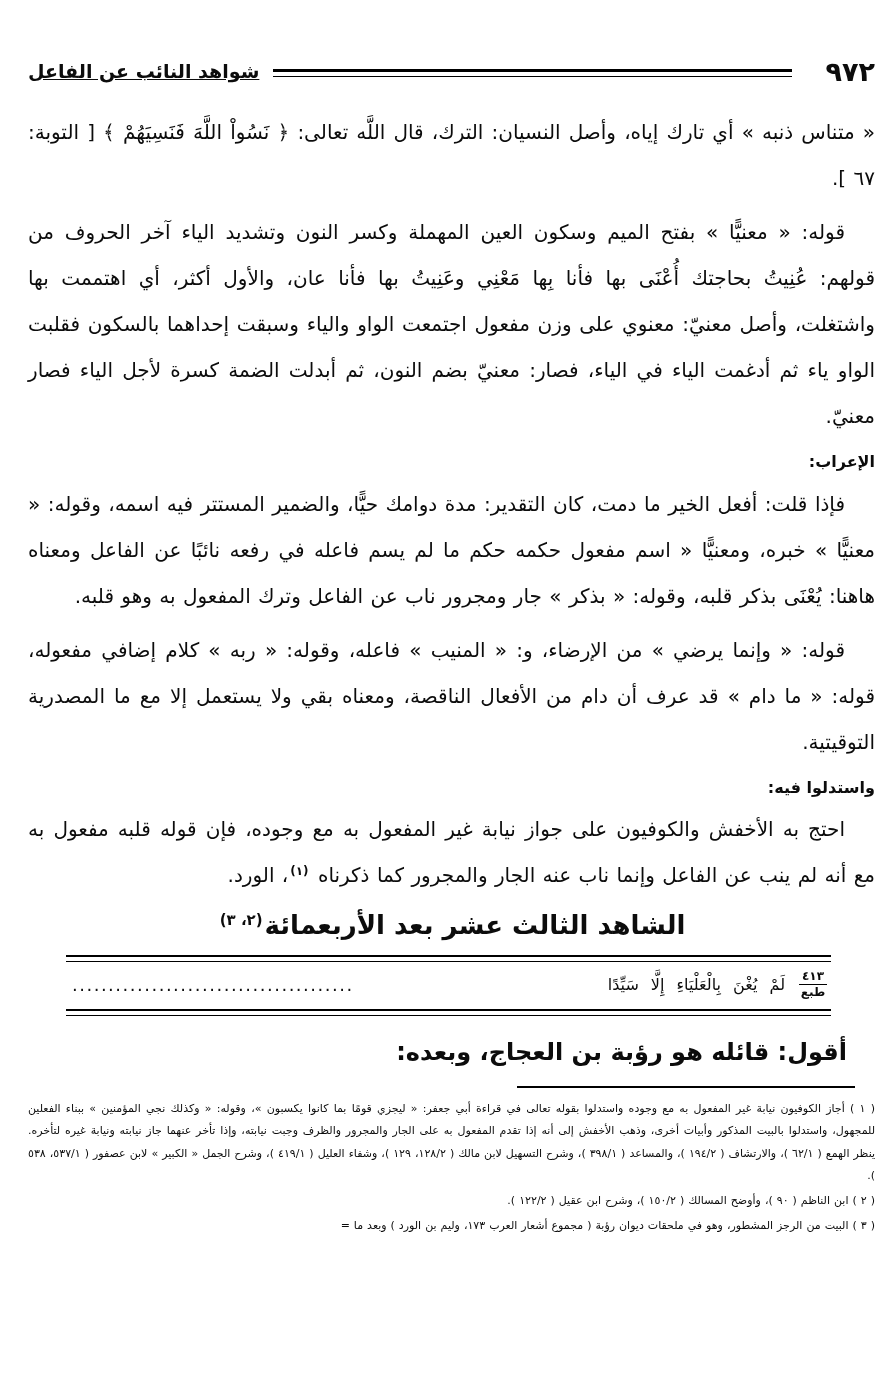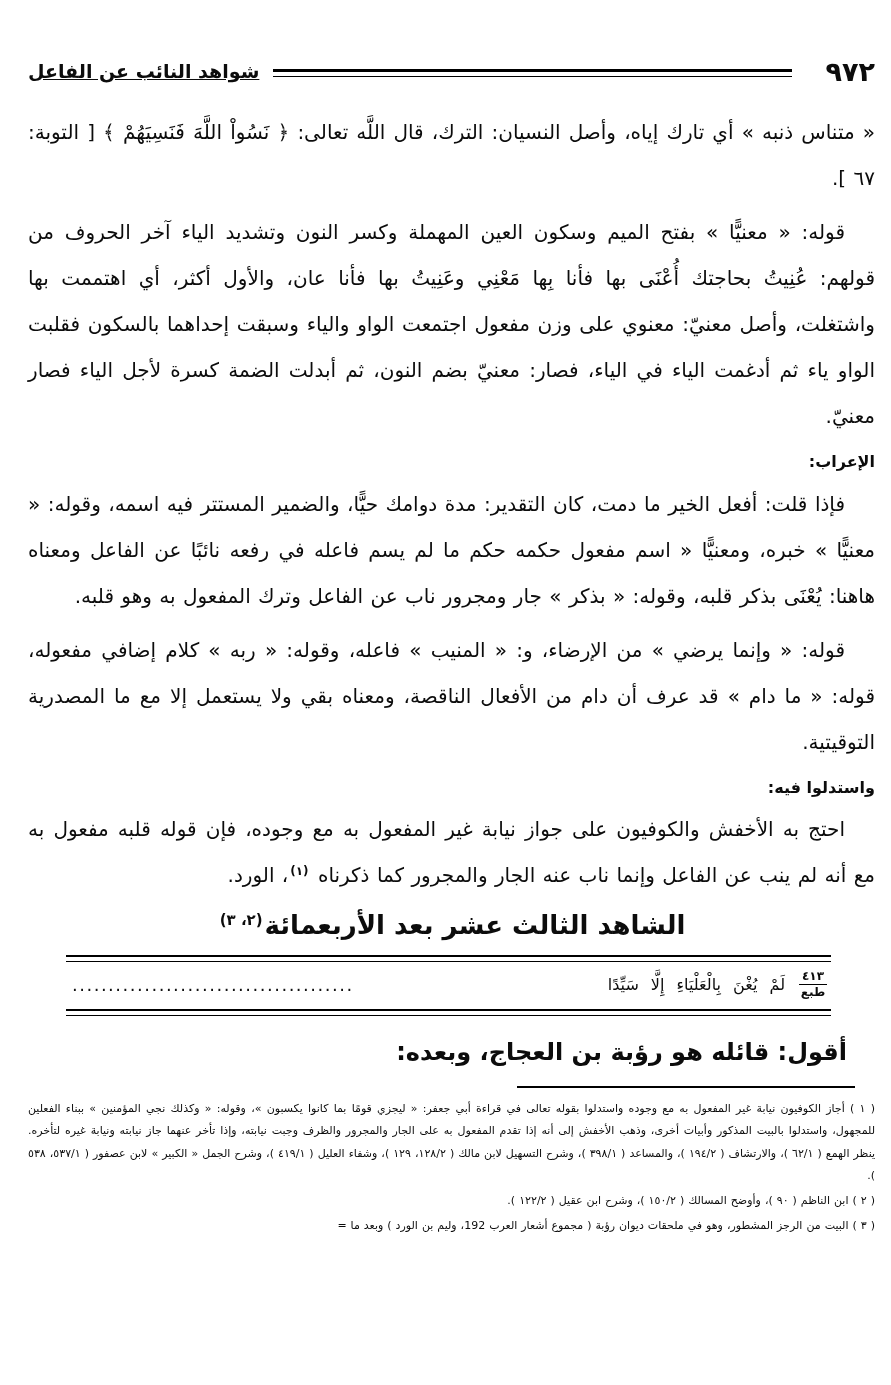--- a/index.html
+++ b/index.html
@@ -96,15 +96,15 @@
     </div>
     <div class="verse-rule"></div>
   </div>
 
   <p class="aqulu">أقول: قائله هو رؤبة بن العجاج، وبعده:</p>
 
   <div class="footnote-sep"></div>
 
   <p class="footnote">( ١ ) أجاز الكوفيون نيابة غير المفعول به مع وجوده واستدلوا بقوله تعالى في قراءة أبي جعفر: « ليجزي قومًا بما كانوا يكسبون »، وقوله: « وكذلك نجي المؤمنين » ببناء الفعلين للمجهول، واستدلوا بالبيت المذكور وأبيات أخرى، وذهب الأخفش إلى أنه إذا تقدم المفعول به على الجار والمجرور والظرف وجبت نيابته، وإذا تأخر عنهما جاز نيابته ونيابة غيره لتأخره. ينظر الهمع ( ٦٢/١ )، والارتشاف ( ١٩٤/٢ )، والمساعد ( ٣٩٨/١ )، وشرح التسهيل لابن مالك ( ١٢٨/٢، ١٢٩ )، وشفاء العليل ( ٤١٩/١ )، وشرح الجمل « الكبير » لابن عصفور ( ٥٣٧/١، ٥٣٨ ).</p>
   <p class="footnote">( ٢ ) ابن الناظم ( ٩٠ )، وأوضح المسالك ( ١٥٠/٢ )، وشرح ابن عقيل ( ١٢٢/٢ ).</p>
-  <p class="footnote">( ٣ ) البيت من الرجز المشطور، وهو في ملحقات ديوان رؤبة ( مجموع أشعار العرب 192، وليم بن الورد ) وبعد ما =</p>
+  <p class="footnote">( ٣ ) البيت من الرجز المشطور، وهو في ملحقات ديوان رؤبة ( مجموع أشعار العرب ١٧٣، وليم بن الورد ) وبعد ما =</p>
 
 </div>
 
 </body></html>

